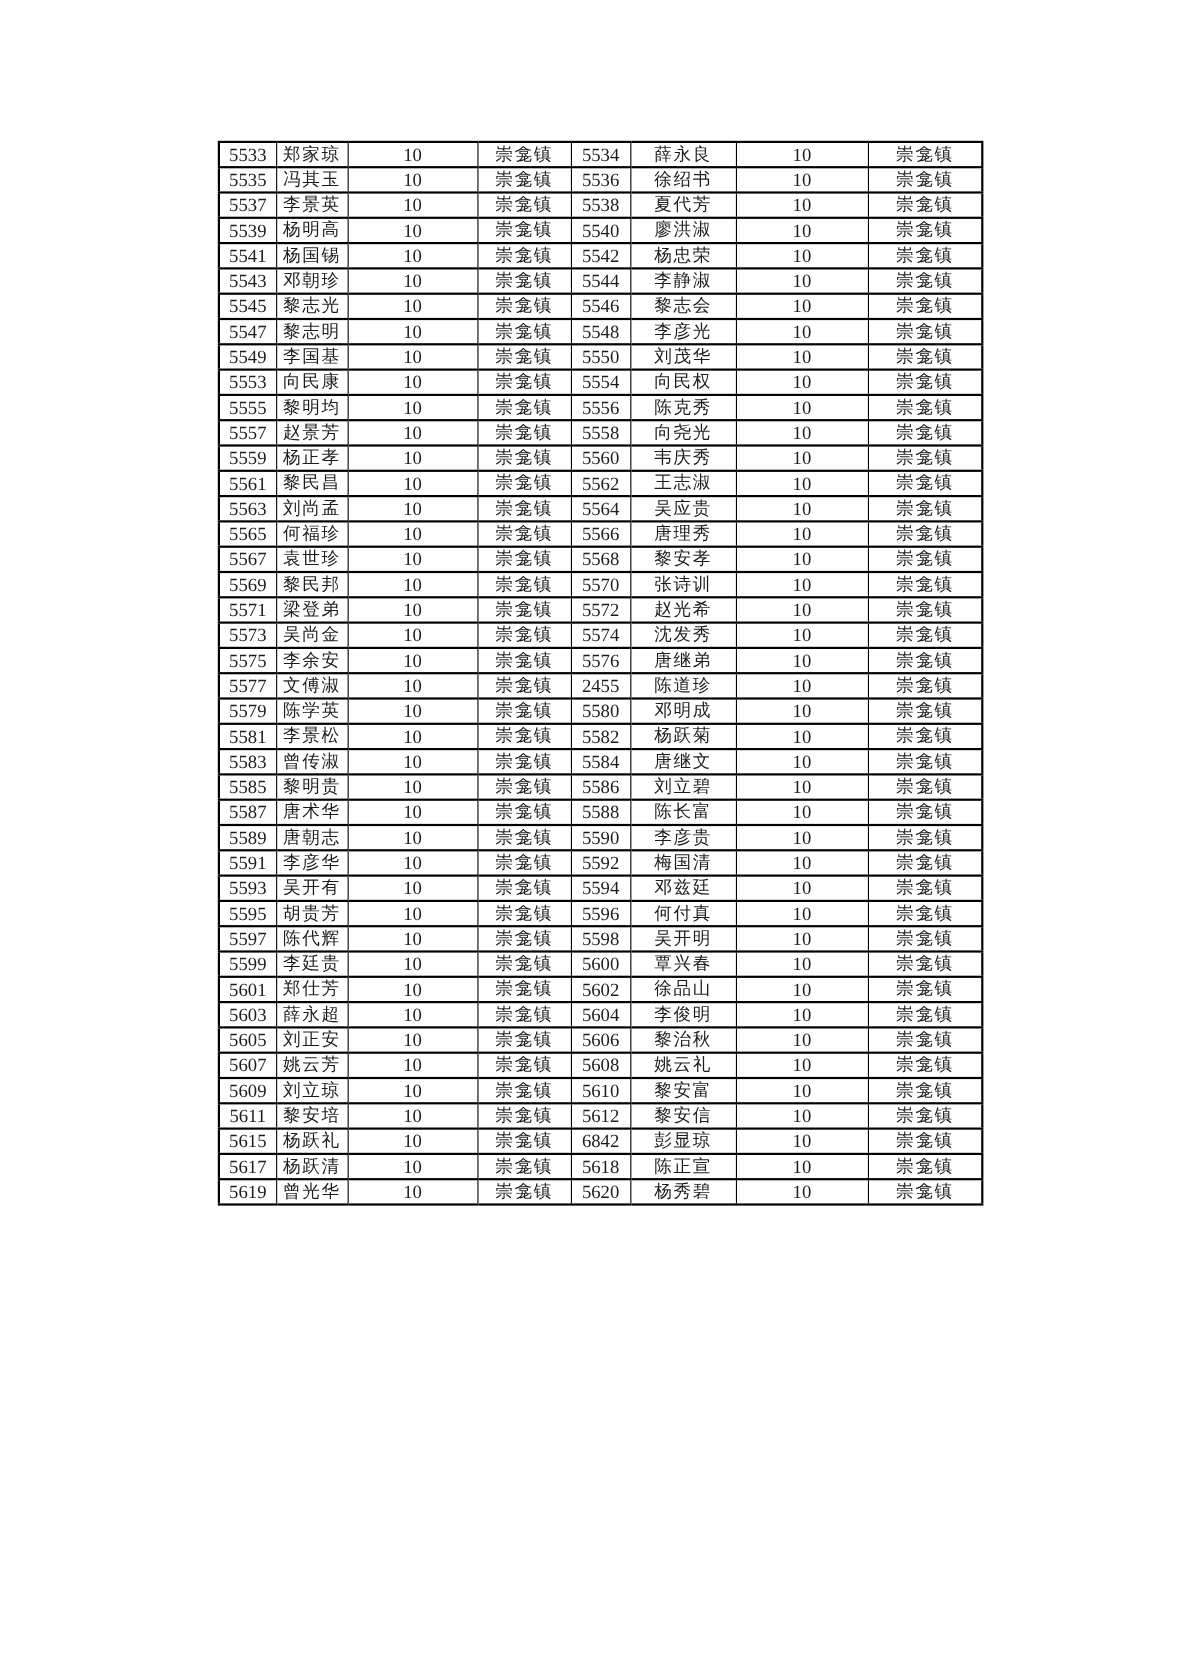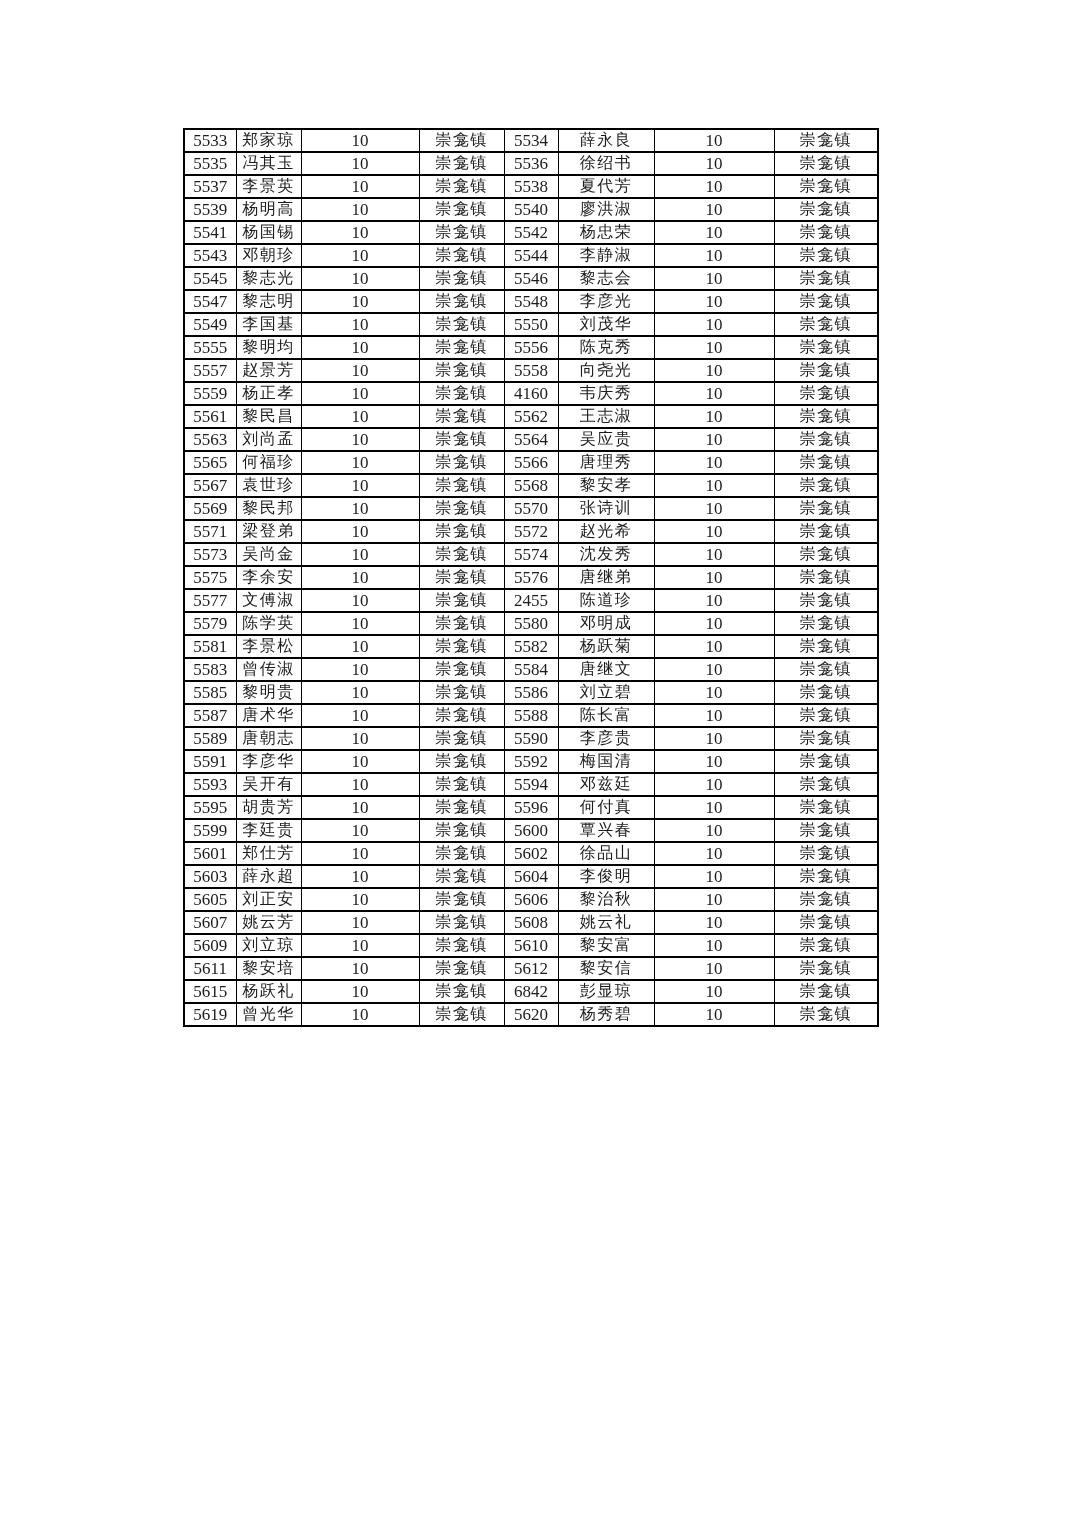--- a/index.html
+++ b/index.html
@@ -9,21 +9,21 @@
   }
   .page {
     position: relative;
     width: 1075px;
     height: 1519px;
     background: #ffffff;
     overflow: hidden;
   }
   table.roster {
     position: absolute;
-    left: 183px;
+    left: 198px;
     top: 128px;
     width: 694px;
     height: 891px;
     border-collapse: collapse;
     table-layout: fixed;
     font-family: "Liberation Serif", "DejaVu Serif", serif;
     color: #1c1c1c;
   }
   table.roster, table.roster td {
     border: 1px solid #000000;
@@ -148,20 +148,30 @@
           <td class="num">5549</td>
           <td class="cjk">李国基</td>
           <td class="num">10</td>
           <td class="cjk">崇龛镇</td>
           <td class="num">5550</td>
           <td class="cjk">刘茂华</td>
           <td class="num">10</td>
           <td class="cjk">崇龛镇</td>
         </tr>
         <tr>
+          <td class="num">5553</td>
+          <td class="cjk">向民康</td>
+          <td class="num">10</td>
+          <td class="cjk">崇龛镇</td>
+          <td class="num">5554</td>
+          <td class="cjk">向民权</td>
+          <td class="num">10</td>
+          <td class="cjk">崇龛镇</td>
+        </tr>
+        <tr>
           <td class="num">5555</td>
           <td class="cjk">黎明均</td>
           <td class="num">10</td>
           <td class="cjk">崇龛镇</td>
           <td class="num">5556</td>
           <td class="cjk">陈克秀</td>
           <td class="num">10</td>
           <td class="cjk">崇龛镇</td>
         </tr>
         <tr>
@@ -172,21 +182,21 @@
           <td class="num">5558</td>
           <td class="cjk">向尧光</td>
           <td class="num">10</td>
           <td class="cjk">崇龛镇</td>
         </tr>
         <tr>
           <td class="num">5559</td>
           <td class="cjk">杨正孝</td>
           <td class="num">10</td>
           <td class="cjk">崇龛镇</td>
-          <td class="num">4160</td>
+          <td class="num">5560</td>
           <td class="cjk">韦庆秀</td>
           <td class="num">10</td>
           <td class="cjk">崇龛镇</td>
         </tr>
         <tr>
           <td class="num">5561</td>
           <td class="cjk">黎民昌</td>
           <td class="num">10</td>
           <td class="cjk">崇龛镇</td>
           <td class="num">5562</td>
@@ -358,20 +368,30 @@
           <td class="num">5595</td>
           <td class="cjk">胡贵芳</td>
           <td class="num">10</td>
           <td class="cjk">崇龛镇</td>
           <td class="num">5596</td>
           <td class="cjk">何付真</td>
           <td class="num">10</td>
           <td class="cjk">崇龛镇</td>
         </tr>
         <tr>
+          <td class="num">5597</td>
+          <td class="cjk">陈代辉</td>
+          <td class="num">10</td>
+          <td class="cjk">崇龛镇</td>
+          <td class="num">5598</td>
+          <td class="cjk">吴开明</td>
+          <td class="num">10</td>
+          <td class="cjk">崇龛镇</td>
+        </tr>
+        <tr>
           <td class="num">5599</td>
           <td class="cjk">李廷贵</td>
           <td class="num">10</td>
           <td class="cjk">崇龛镇</td>
           <td class="num">5600</td>
           <td class="cjk">覃兴春</td>
           <td class="num">10</td>
           <td class="cjk">崇龛镇</td>
         </tr>
         <tr>
@@ -434,20 +454,30 @@
           <td class="num">10</td>
           <td class="cjk">崇龛镇</td>
         </tr>
         <tr>
           <td class="num">5615</td>
           <td class="cjk">杨跃礼</td>
           <td class="num">10</td>
           <td class="cjk">崇龛镇</td>
           <td class="num">6842</td>
           <td class="cjk">彭显琼</td>
+          <td class="num">10</td>
+          <td class="cjk">崇龛镇</td>
+        </tr>
+        <tr>
+          <td class="num">5617</td>
+          <td class="cjk">杨跃清</td>
+          <td class="num">10</td>
+          <td class="cjk">崇龛镇</td>
+          <td class="num">5618</td>
+          <td class="cjk">陈正宣</td>
           <td class="num">10</td>
           <td class="cjk">崇龛镇</td>
         </tr>
         <tr>
           <td class="num">5619</td>
           <td class="cjk">曾光华</td>
           <td class="num">10</td>
           <td class="cjk">崇龛镇</td>
           <td class="num">5620</td>
           <td class="cjk">杨秀碧</td>

